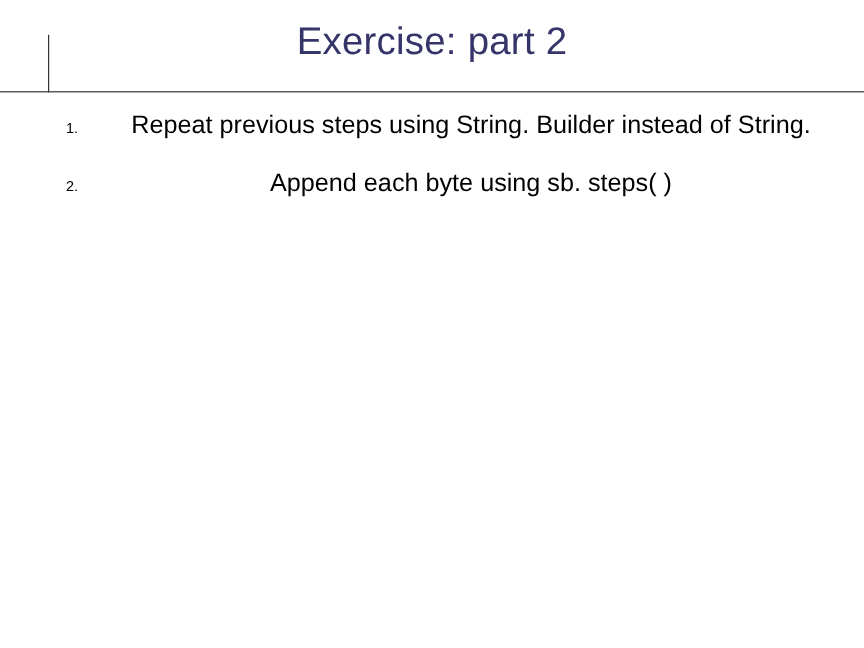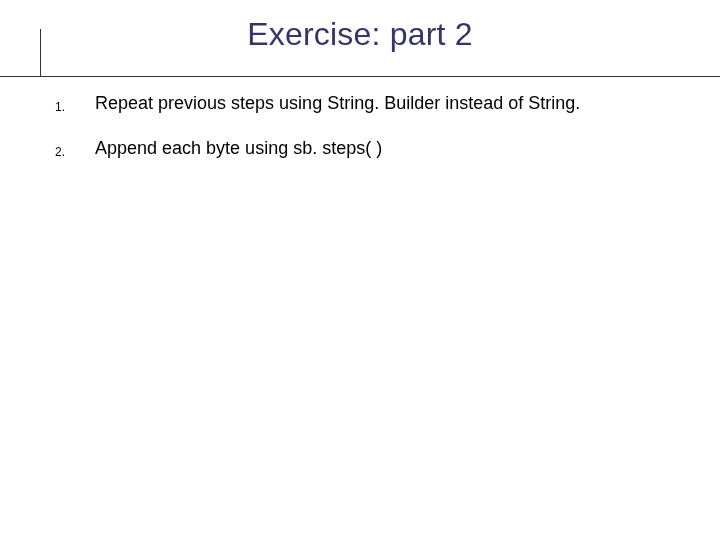--- a/index.html
+++ b/index.html
@@ -62,23 +62,24 @@
   .list-num {
     width: 40px;
     flex: 0 0 40px;
     font-size: 12px;
     color: #000;
     padding-top: 8px;
     text-align: left;
   }
   .list-body {
     flex: 1;
-    font-size: 18px;
+    font-size: 21px;
     line-height: 1.25;
     color: #000;
+    text-align: center;
   }
 </style>
 </head>
 <body>
 
 <div class="slide">
 
   <div class="title-block">
     <h1 class="title-text">Exercise: part 2</h1>
     <div class="tick-mark"></div>

